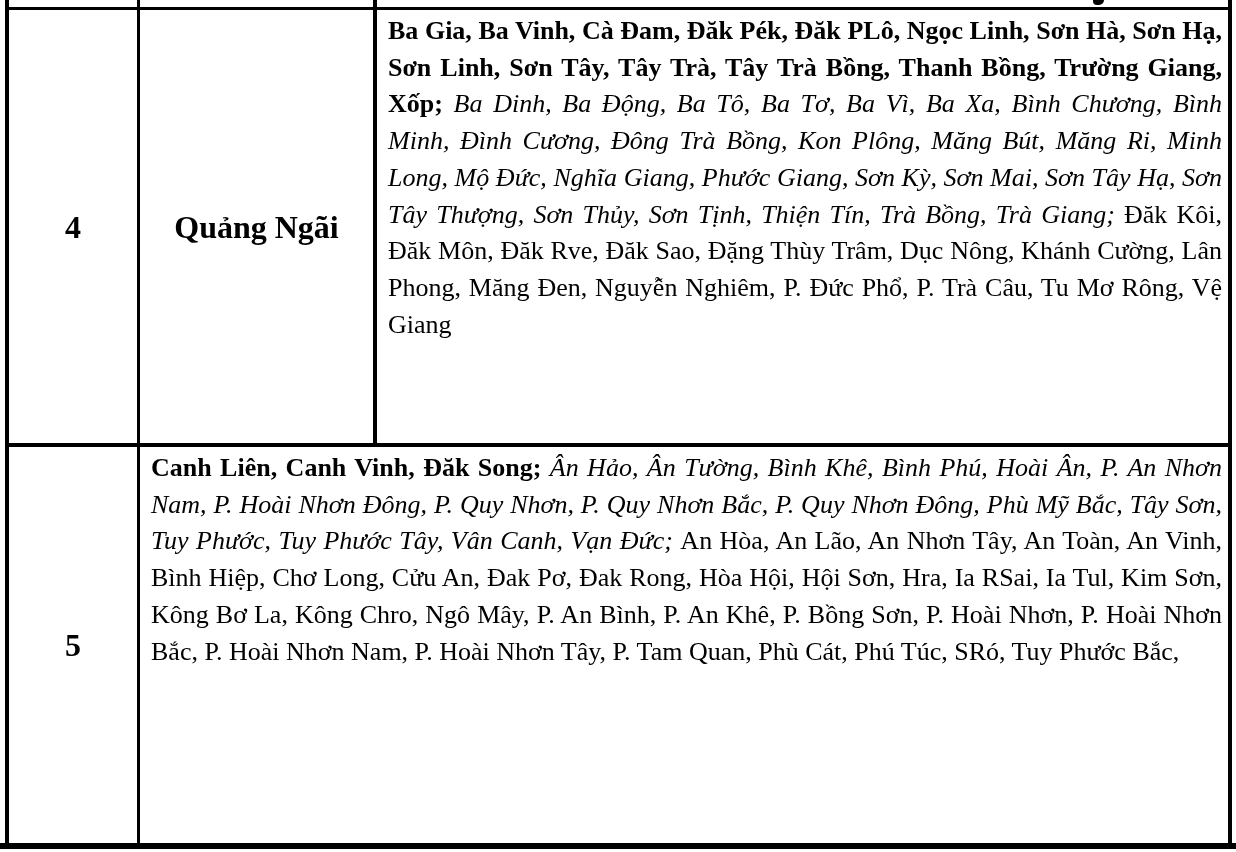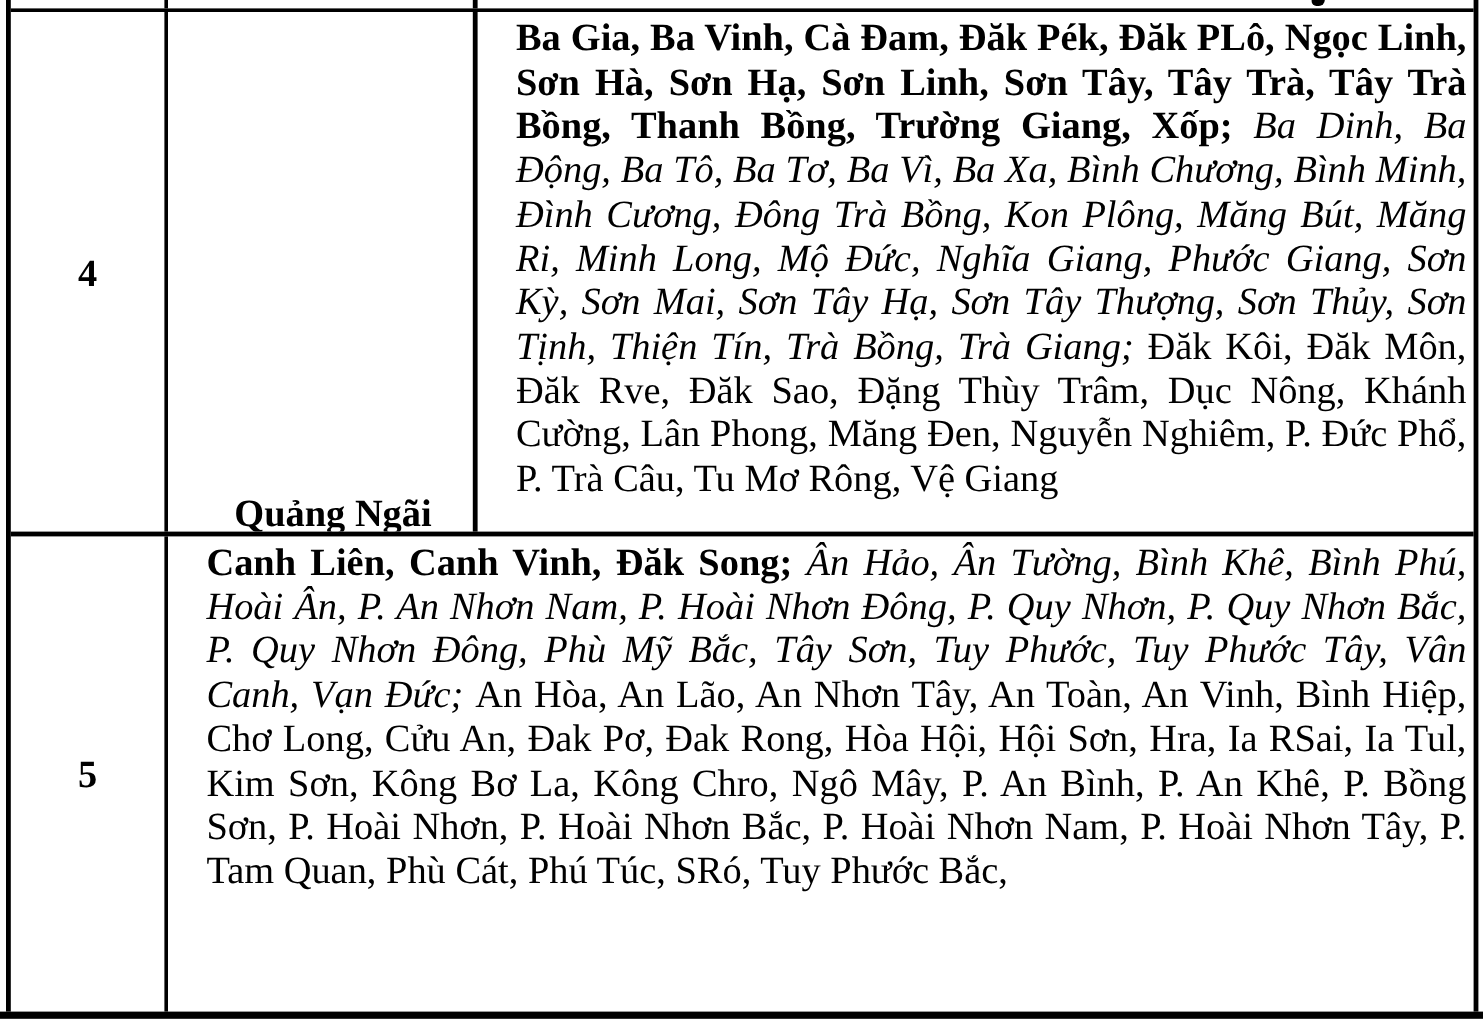--- a/index.html
+++ b/index.html
@@ -17,29 +17,29 @@
   .t-row.frag { height:10px; border-bottom:3px solid #000; }
   .t-row.r4  { height:437px; border-bottom:4px solid #000; }
   .t-row.r5  { height:396px; }
   .cell { overflow:hidden; }
   .c1 {
     width:131px; border-right:3px solid #000;
     display:flex; align-items:center; justify-content:center;
   }
   .c2 {
     width:237px; border-right:4px solid #000;
-    display:flex; align-items:flex-end; justify-content:center;margin-left:21px;
+    display:flex; align-items:center; justify-content:center;
   }
   .c3 { flex:1; padding:3px 6px 0 11px; }
   .row-number, .province {
     font-weight:bold; font-size:32px; line-height:1; text-align:center;
   }
   .localities {
-    font-size:32px; line-height:36.7px;
-    text-align:justify; text-justify:inter-word;padding-left:32px;
+    font-size:26px; line-height:36.7px;
+    text-align:justify; text-justify:inter-word;
   }
   .seg-bold   { font-weight:bold; }
   .seg-italic { font-style:italic; }
   .bottom-rule {
     position:absolute; left:0; top:843px; width:1236px; height:6px;
     background:#000;
   }
   .frag-artifact {
     position:absolute; left:1093px; top:0; width:11px; height:5px;
     background:#000; border-radius:0 0 5px 4px;

